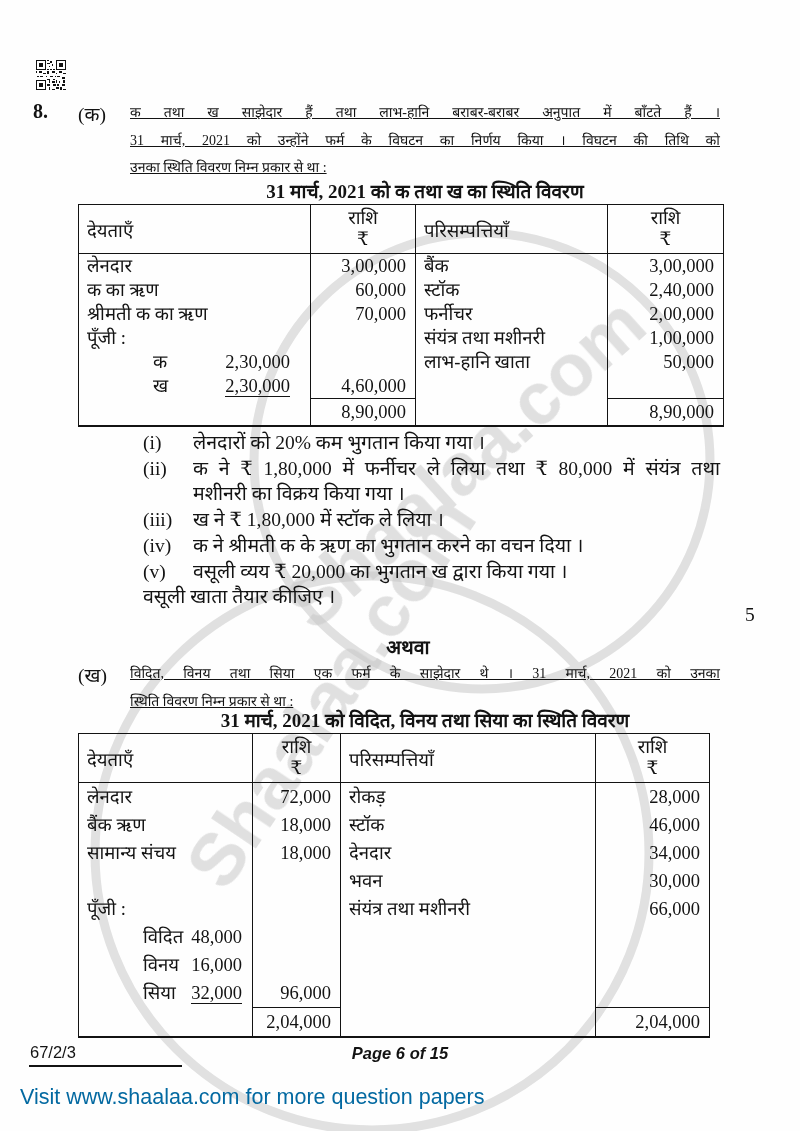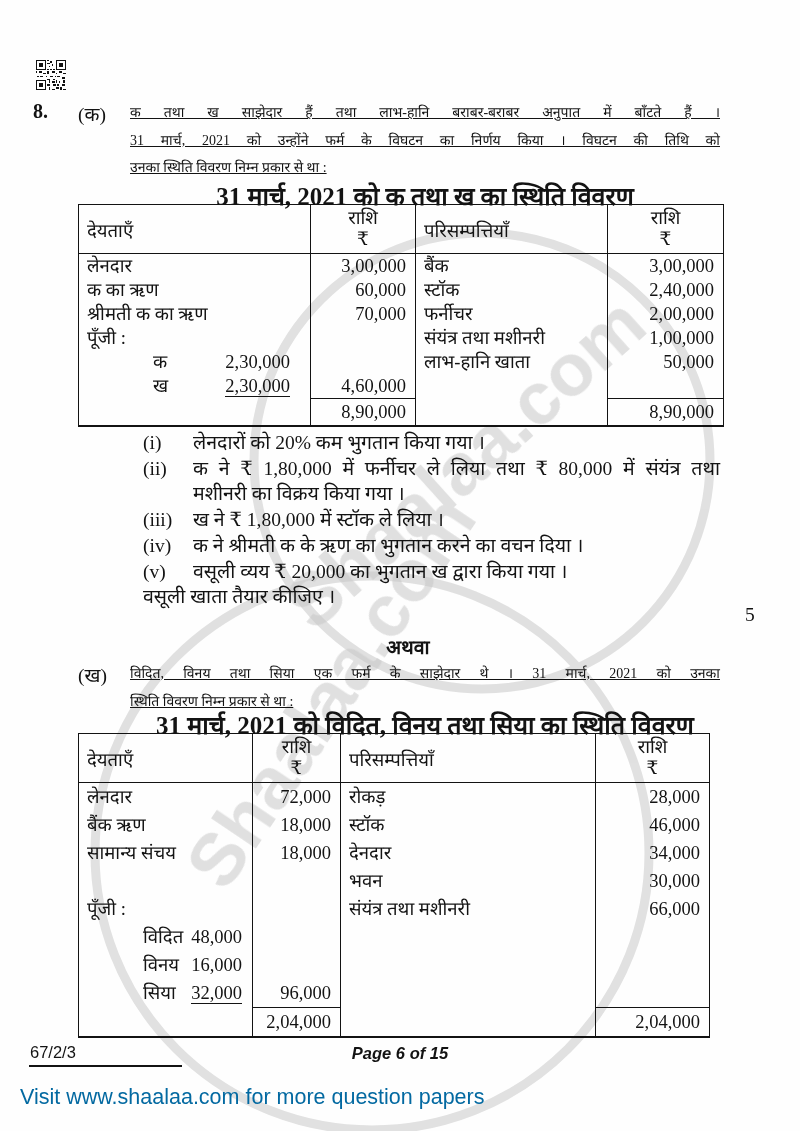--- a/index.html
+++ b/index.html
@@ -14,21 +14,21 @@
   
   .qnum{left:33px;top:100px;font-weight:bold;font-size:20px;}
   .plabel{font-size:19.5px;}
   .pa-label{left:78px;top:100px;}
   .pb-label{left:78px;top:661px;}
   .para{font-size:14px;line-height:27.5px;text-decoration:underline;}
   .para-a{left:130px;top:99px;width:590px;}
   .para-b{left:130px;top:660px;width:590px;}
   .jline{display:block;text-align:justify;text-align-last:justify;}
   .jline.last{text-align-last:left;}
-  .tbl-title{font-weight:bold;font-size:25px;text-align:center;}
+  .tbl-title{font-weight:bold;font-size:19px;text-align:center;}
   .title-a{left:130px;top:178px;width:590px;}
   .title-b{left:130px;top:707px;width:590px;}
 
   
   .bs{border:1.8px solid #131313;font-size:18.5px;background:transparent;}
   .bs .row{display:grid;}
   .bs1{left:78px;top:204px;width:644px;}
   .bs2{left:78px;top:733px;width:630px;}
   .bs1 .row{grid-template-columns:232px 105px 192px 1fr;}
   .bs2 .row{grid-template-columns:174px 88px 255px 1fr;}

